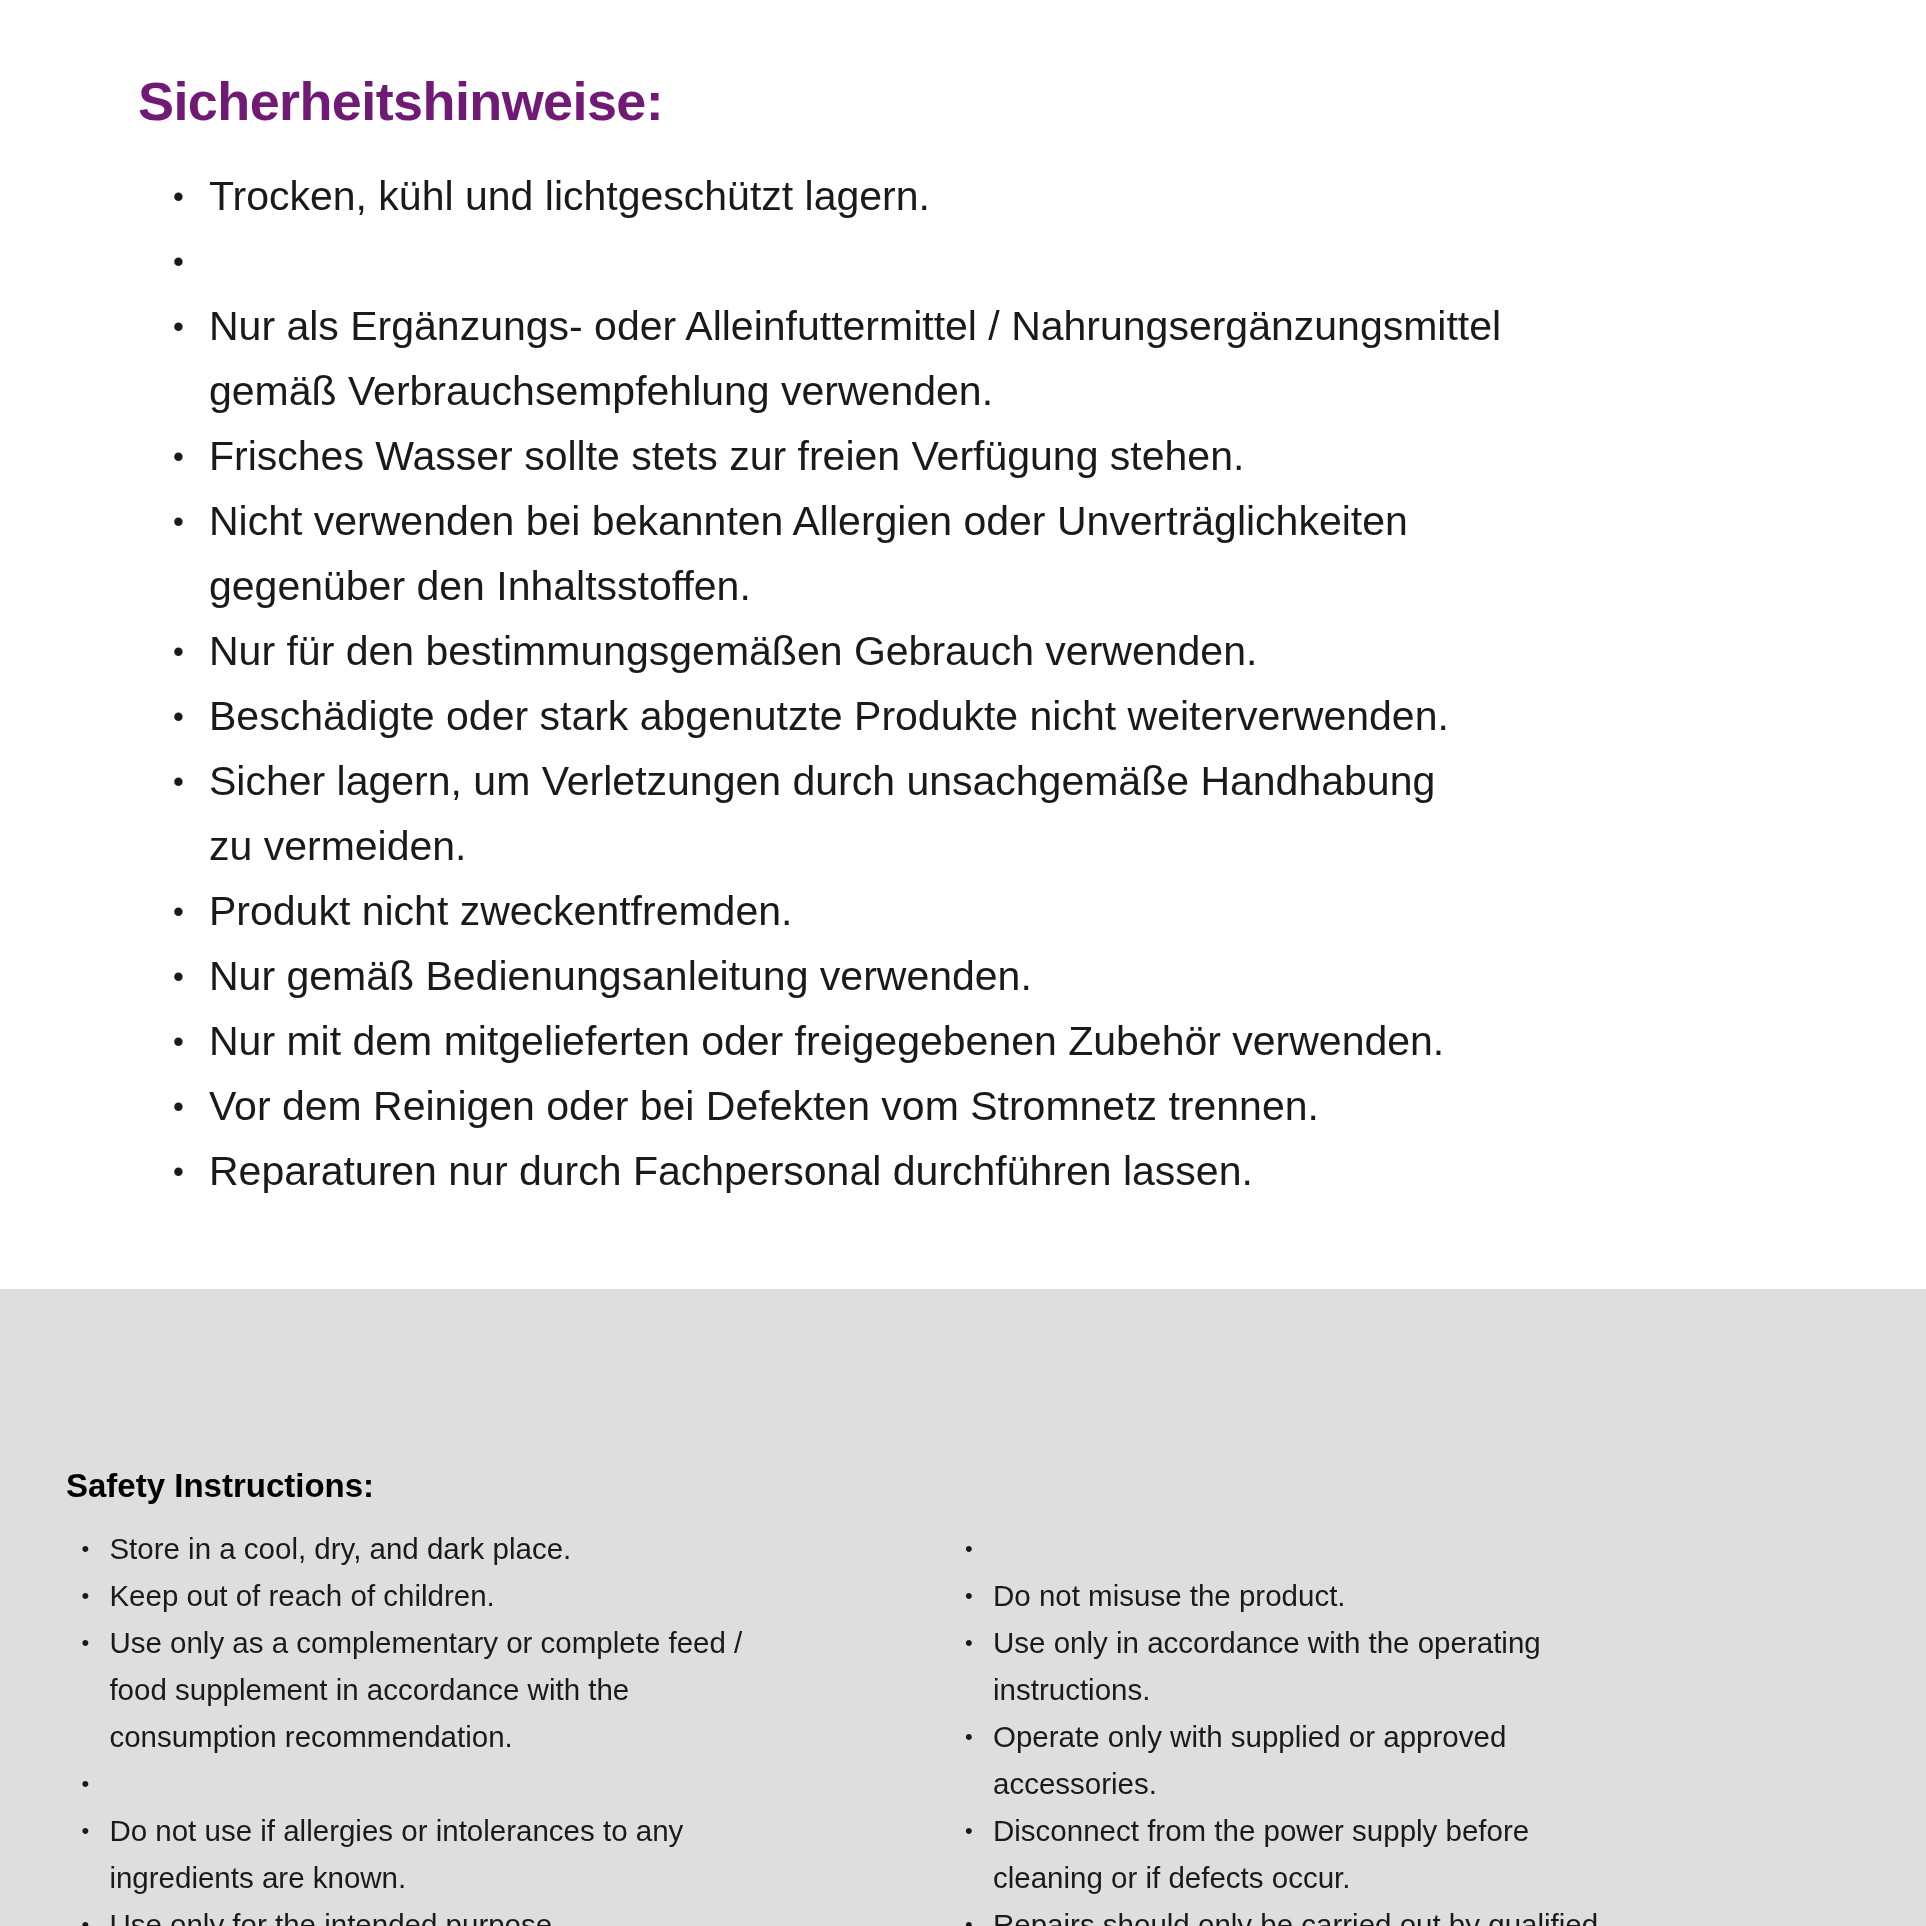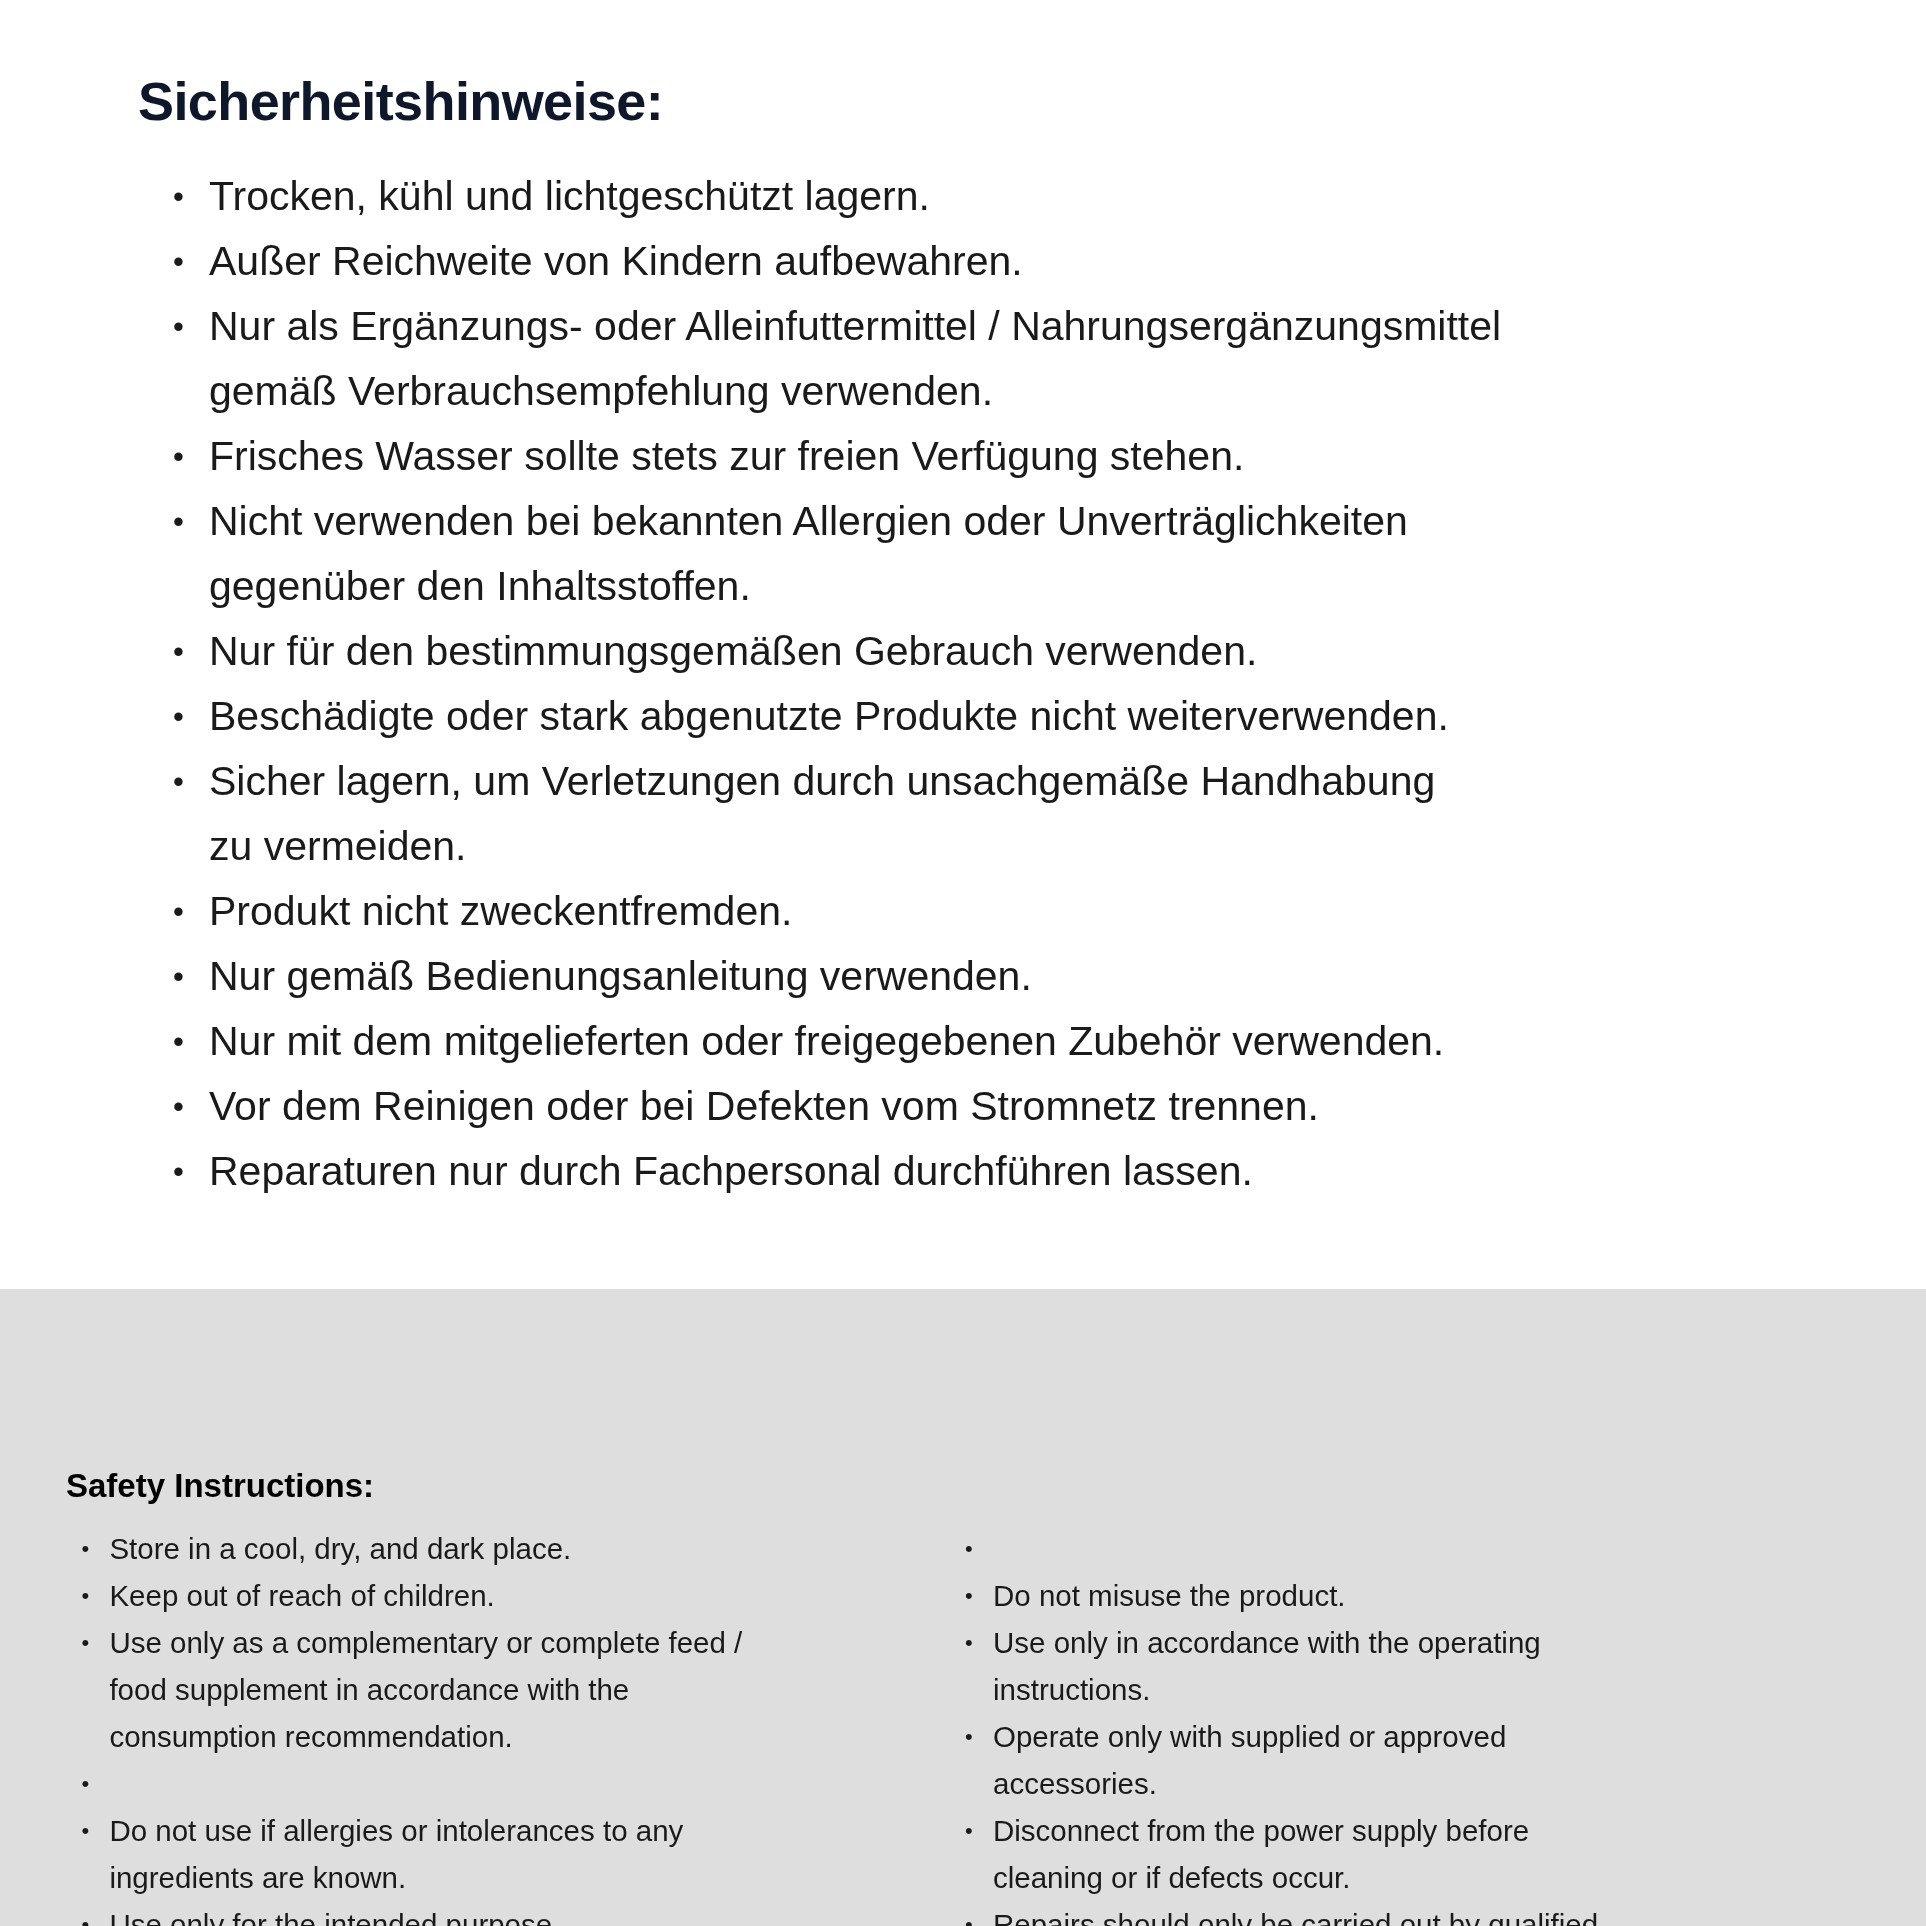--- a/index.html
+++ b/index.html
@@ -17,21 +17,21 @@
     height: 1289px;
     box-sizing: border-box;
     background: #ffffff;
     padding: 69px 77px 0 138px;
   }
   .german-title {
     margin: 0;
     font-size: 54px;
     line-height: 65px;
     font-weight: 700;
-    color: #0f172a;
+    color: #701a75;
     letter-spacing: -0.6px;
   }
   .list { margin: 0; }
   .list .item { display: flex; align-items: flex-start; }
   .list .bullet {
     flex: 0 0 auto;
     text-align: left;
     color: #1a1a1a;
   }
   .list .text { white-space: pre-line; }
@@ -68,21 +68,20 @@
 
   <section class="german-section">
     <h1 class="german-title">Sicherheitshinweise:</h1>
     <div class="list de-list">
       <div class="item">
         <span class="bullet">•</span>
         <span class="text">Trocken, kühl und lichtgeschützt lagern.</span>
       </div>
       <div class="item">
         <span class="bullet">•</span>
-        <span class="text">Außer Reichweite von Kindern aufbewahren.</span>
       </div>
       <div class="item">
         <span class="bullet">•</span>
         <span class="text">Nur als Ergänzungs- oder Alleinfuttermittel / Nahrungsergänzungsmittel
 gemäß Verbrauchsempfehlung verwenden.</span>
       </div>
       <div class="item">
         <span class="bullet">•</span>
         <span class="text">Frisches Wasser sollte stets zur freien Verfügung stehen.</span>
       </div>

